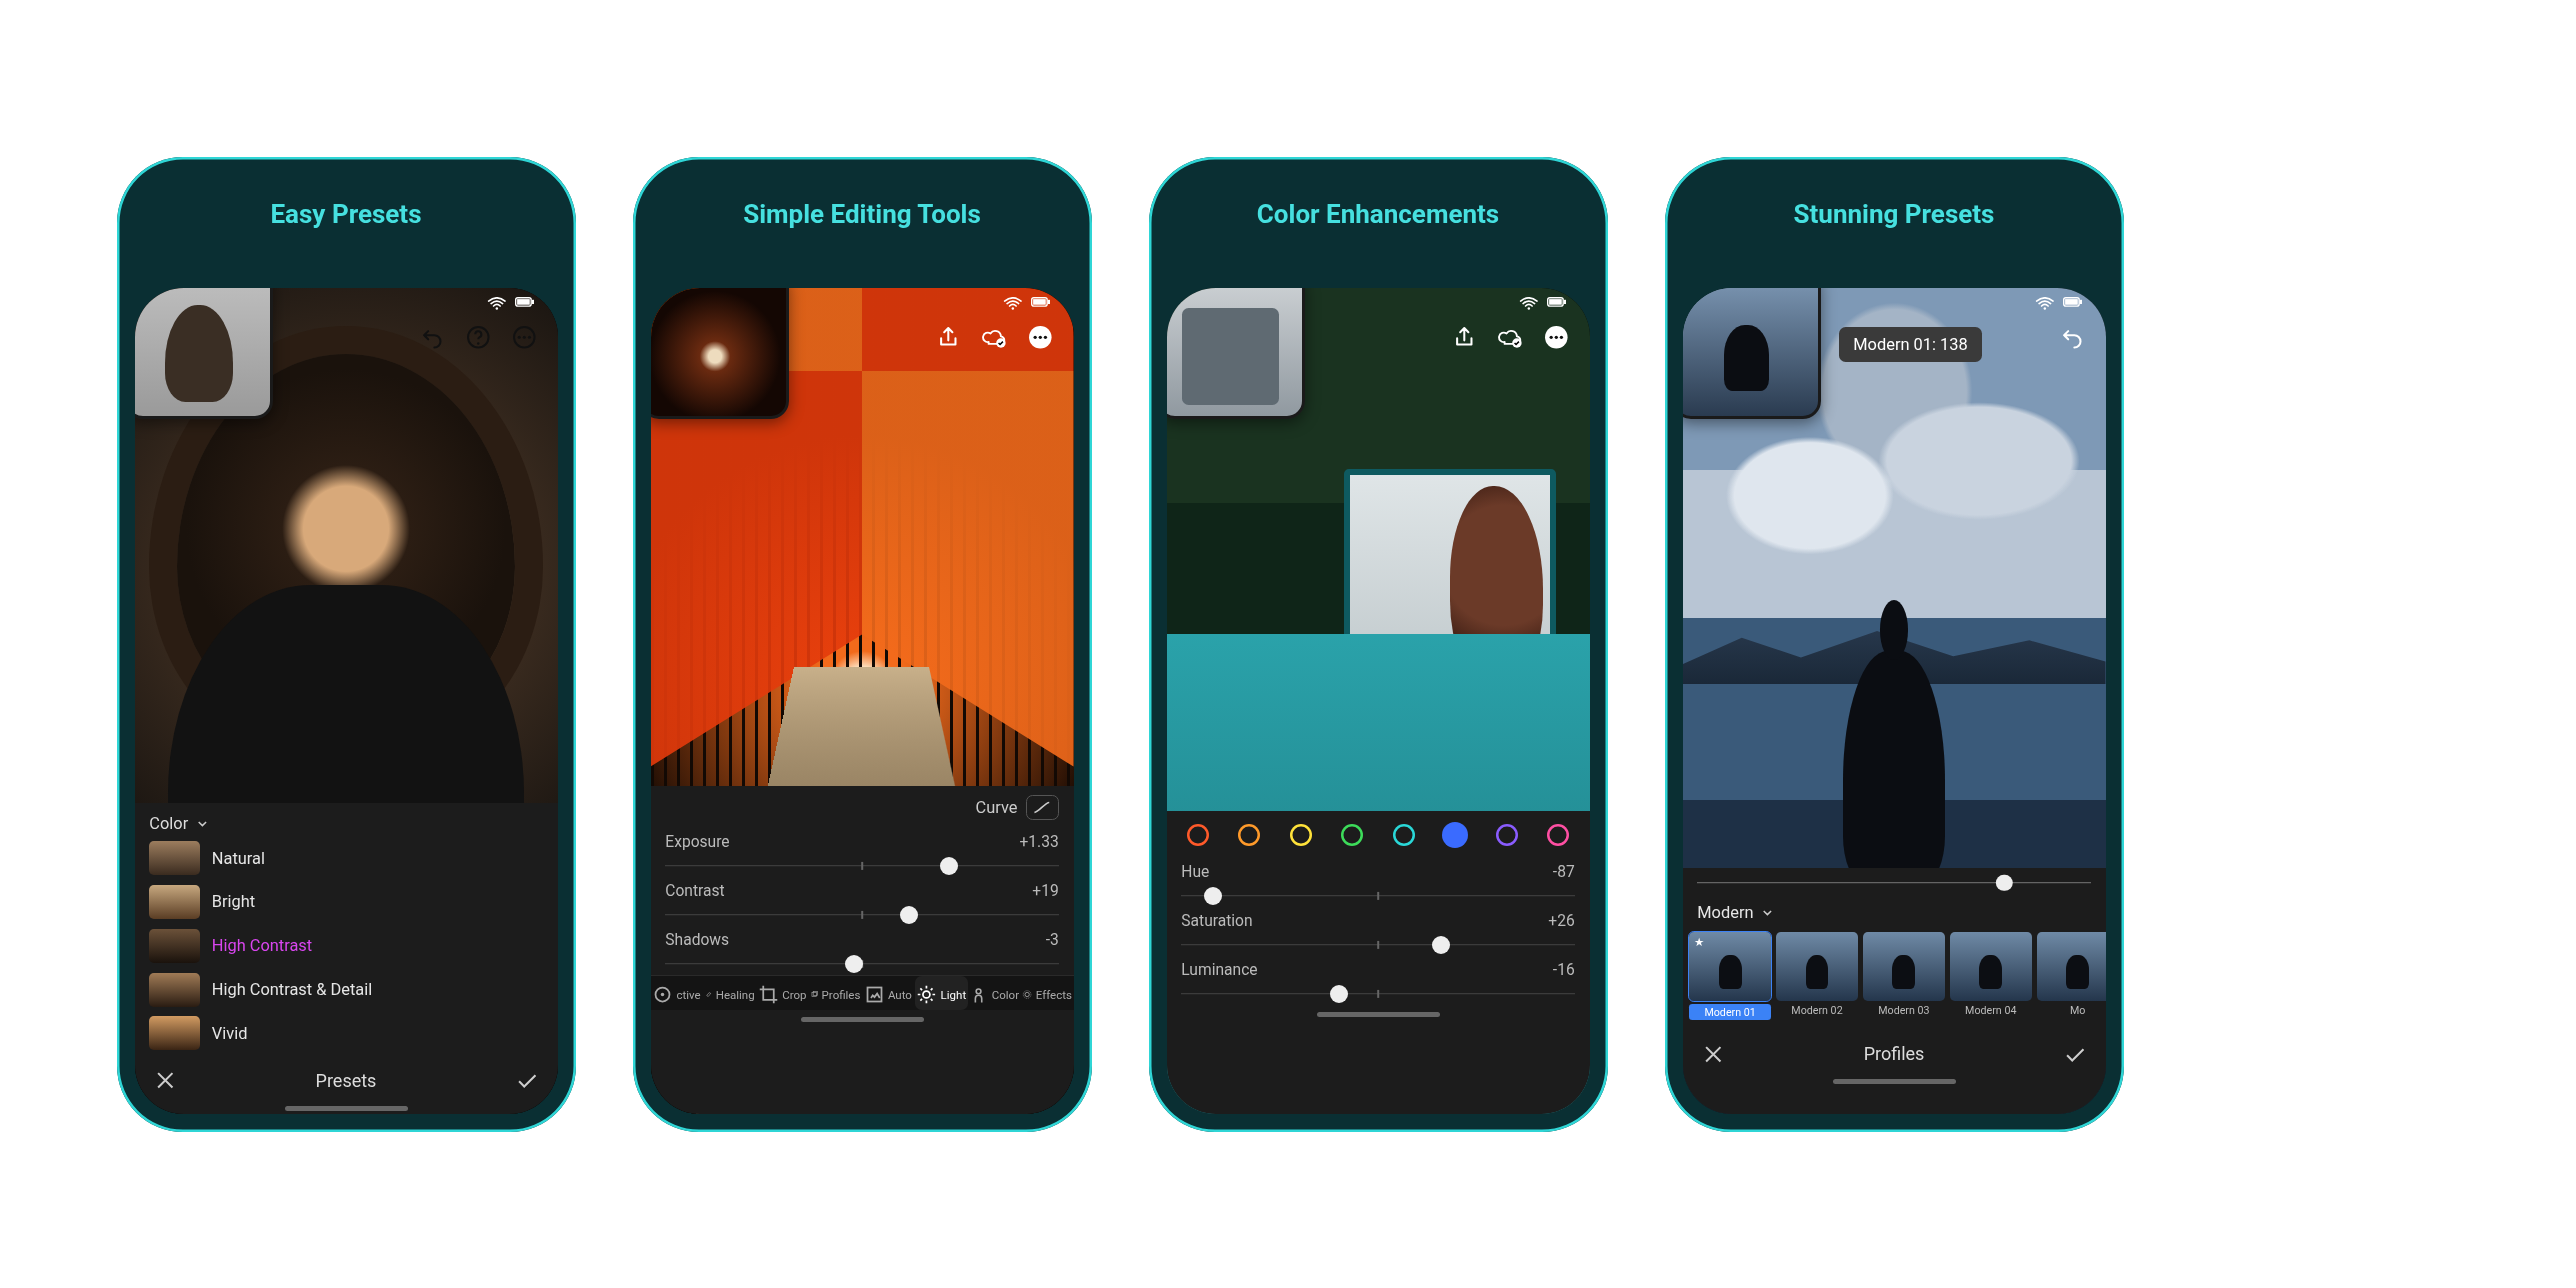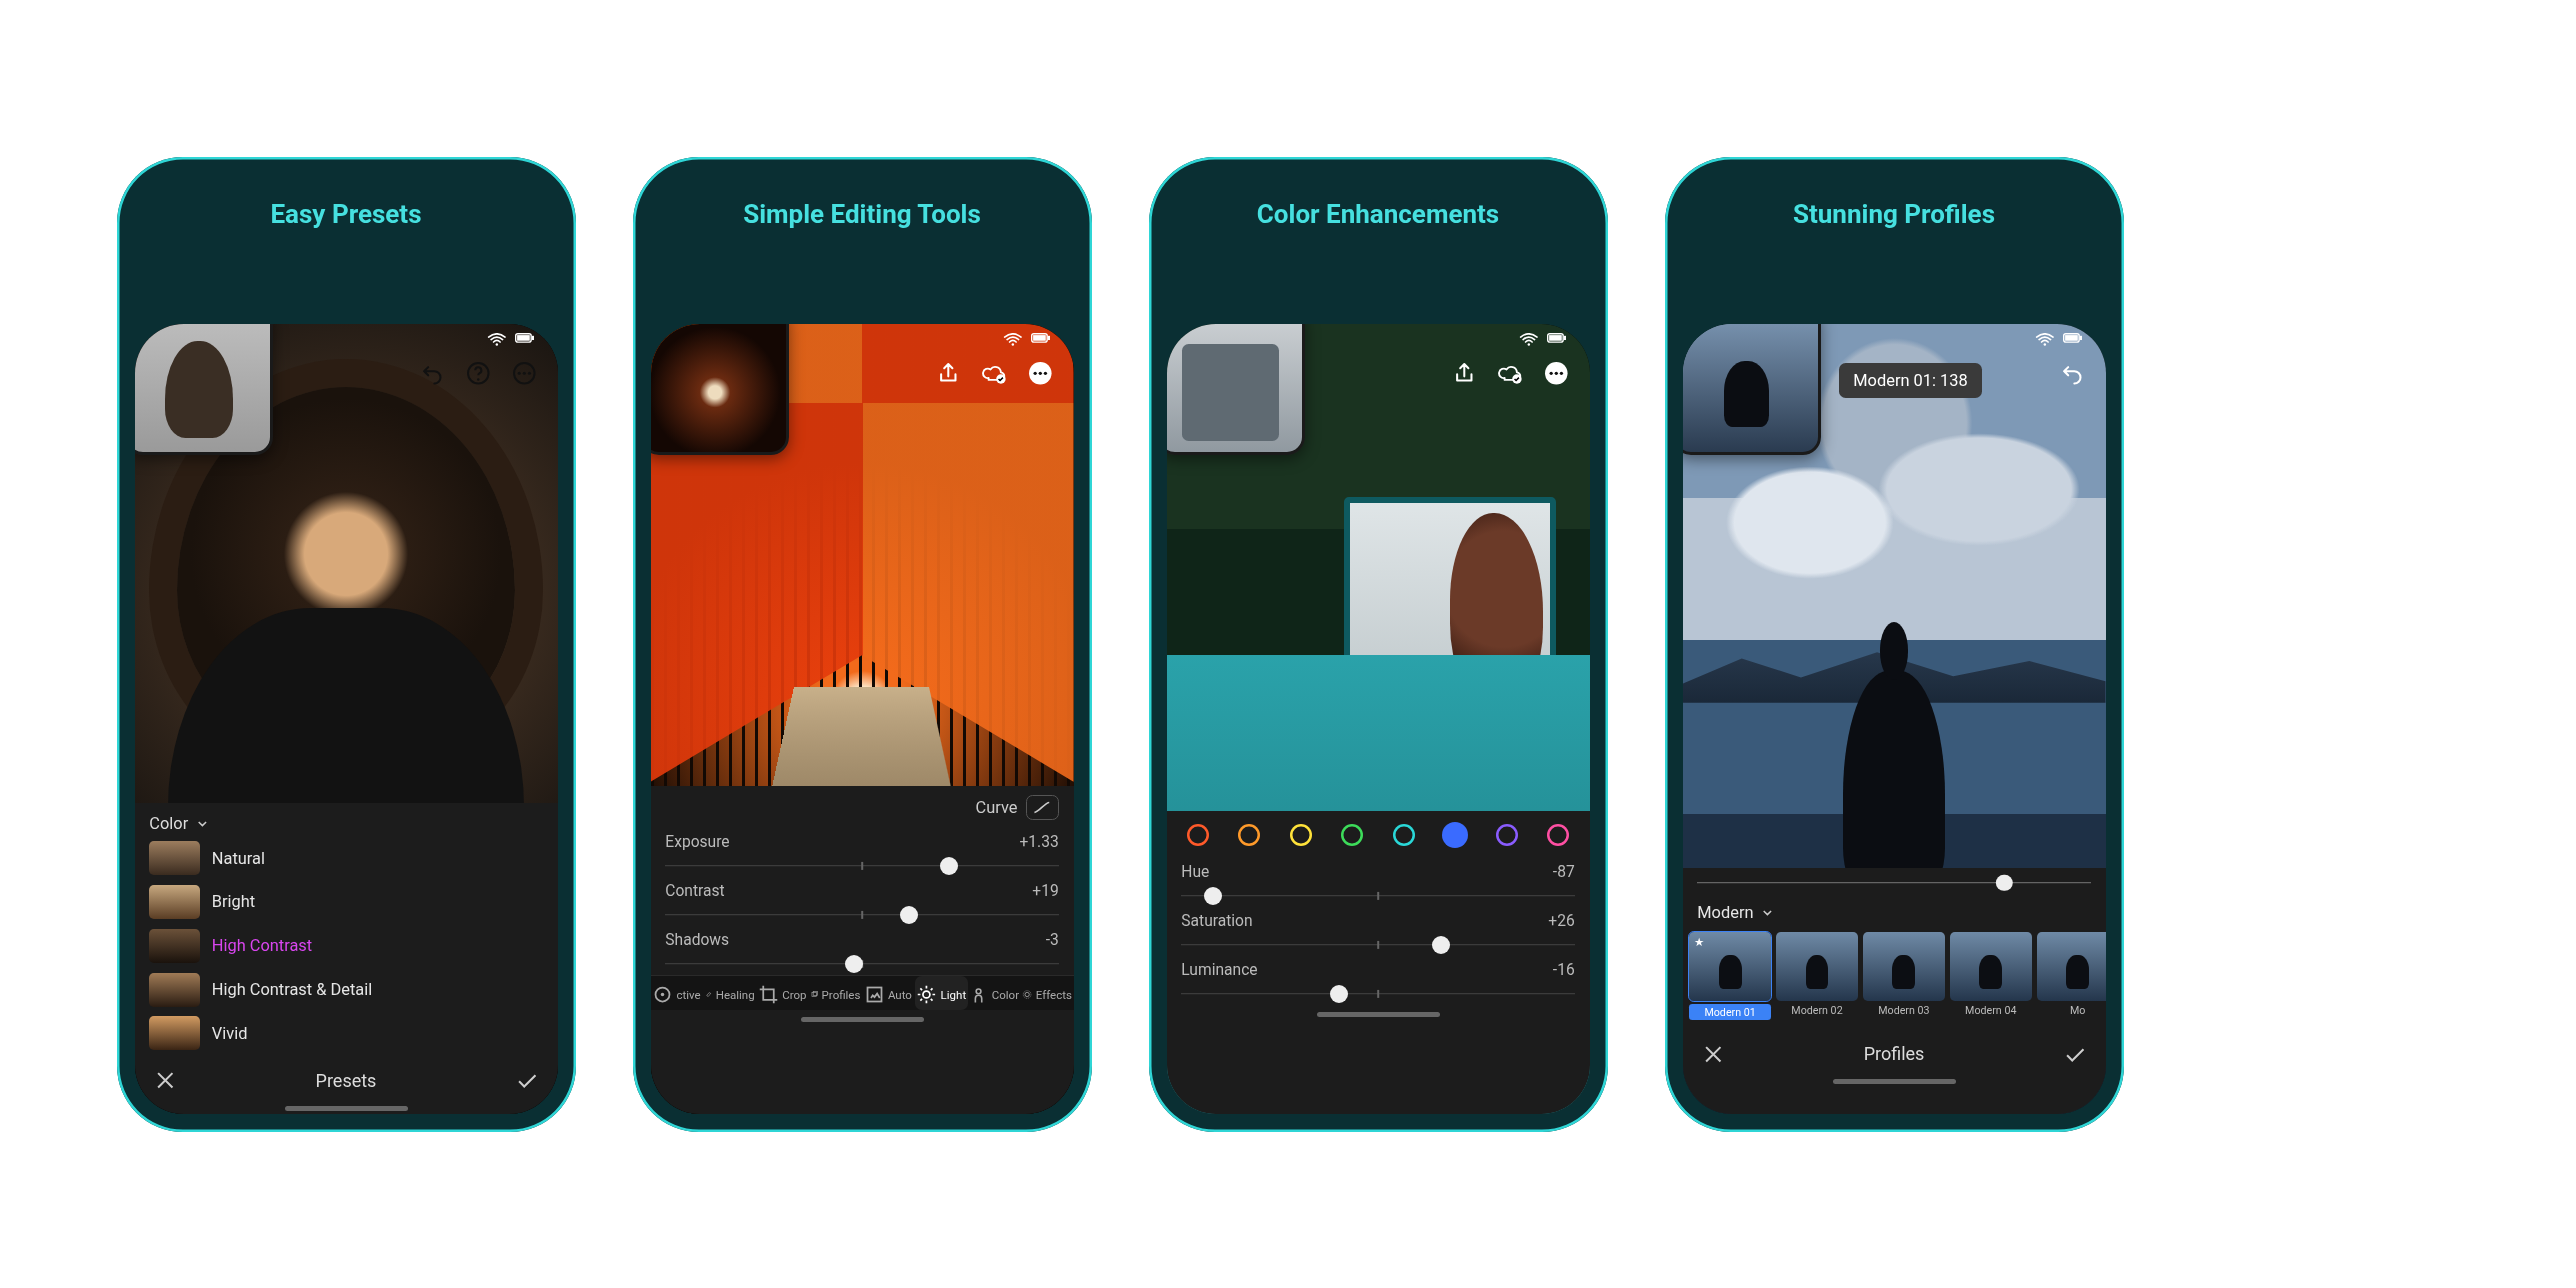--- a/index.html
+++ b/index.html
@@ -40,21 +40,20 @@
     font-weight:700;
     font-size:26px;
     margin:24.6px 0 19.7px;
   }
   .screen{
     position:absolute;
     left:18px;right:18px;bottom:18px;top:131px;
     background:#000;
     border-radius:49px;
     overflow:hidden;
-    margin-top:36px;
   }
   .thumb-float{
     position:absolute;top:-16.4px;left:-9.8px;
     width:148px;height:148px;
     border-radius:18px;
     border:3.3px solid #1a1a1a;
     overflow:hidden;
     z-index:5;
     box-shadow:0 3.3px 14.8px rgba(0,0,0,.45);
   }
@@ -578,21 +577,21 @@
                 <div class="knob" style="left:40%"></div>
               </div>
             </div>
         </div>
         <div class="home-ind"></div>
       </div>
     </div>
   </div>
 
   <div class="phone">
-    <div class="phone-title">Stunning Profiles</div>
+    <div class="phone-title">Stunning Presets</div>
     <div class="screen s4">
       <div class="thumb-float"></div>
       <div class="badge-tag">Modern 01: 138</div>
       <div class="photo">
         <div class="clouds"></div>
           <div class="mountain"></div>
           <div class="person"></div>
           <div class="canoe"></div>
       </div>
       <div class="statusbar">

